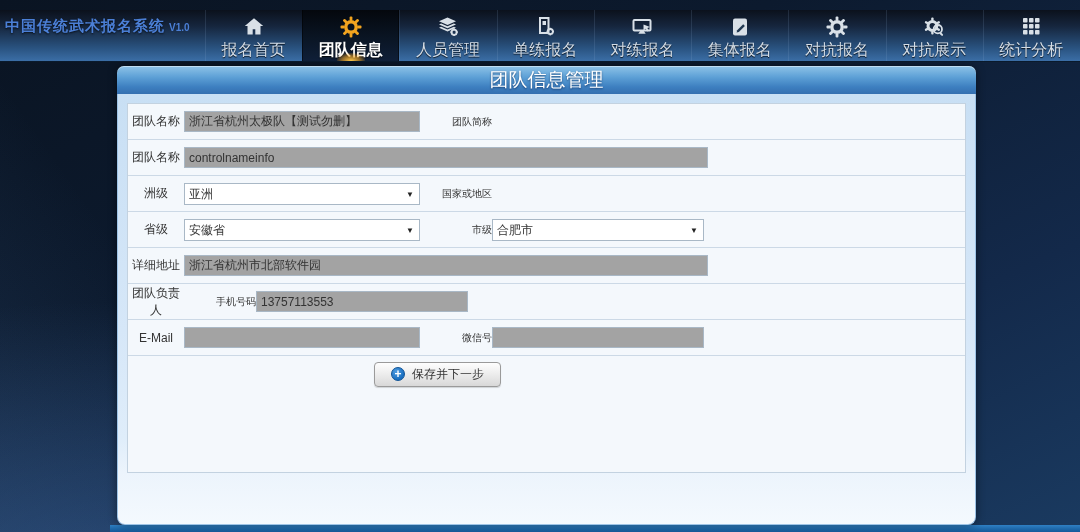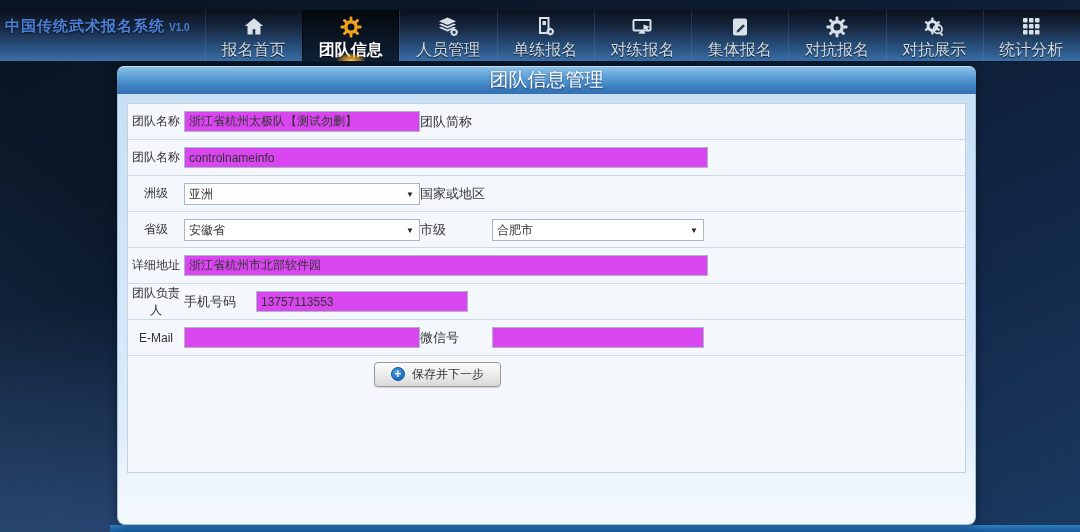--- a/index.html
+++ b/index.html
@@ -63,22 +63,22 @@
     border:1px solid #9dc3e6; border-top:none;
     background:linear-gradient(180deg,#c8dff4 0%,#d6e7f8 55%,#dfedfa 80%,#ecf4fc 88%,#f4f9fe 100%);
   }
   .form-area {
     position:absolute; left:9px; right:9px; top:9px; height:370px;
     background:#f4f8fc; border:1px solid #c3d2e0;
   }
   .frow { height:36px; display:flex; align-items:center; border-bottom:1px solid #ccd9e6; }
   .frow:last-child { border-bottom:none; }
   .lbl1 { width:56px; text-align:center; font-size:12px; color:#333; flex:0 0 auto; }
-  .lbl2 { width:72px; text-align:left; font-size:13px; color:#333; flex:0 0 auto; }
-  .txt { height:21px; border:1px solid #a9b8c6; background:#d946ef; font-size:12px; color:#333;
+  .lbl2 { width:72px; text-align:right; font-size:10px; color:#333; flex:0 0 auto; }
+  .txt { height:21px; border:1px solid #a9b8c6; background:#a3a3a3; font-size:12px; color:#333;
          padding:0 4px; font-family:"Liberation Sans","DejaVu Sans",sans-serif; }
   .w1 { width:236px; } .w2 { width:212px; } .wide { width:524px; }
   .sel-wrap { position:relative; display:inline-block; }
   .sel-wrap select {
     -webkit-appearance:none; appearance:none;
     height:22px; border:1px solid #a9b8c6; background:#ffffff; font-size:12px; color:#333;
     padding:0 12px 0 4px; border-radius:0;
     font-family:"Liberation Sans","DejaVu Sans",sans-serif;
   }
   .sel-wrap::after { content:"▼"; position:absolute; right:6px; top:50%; transform:translateY(-50%);

